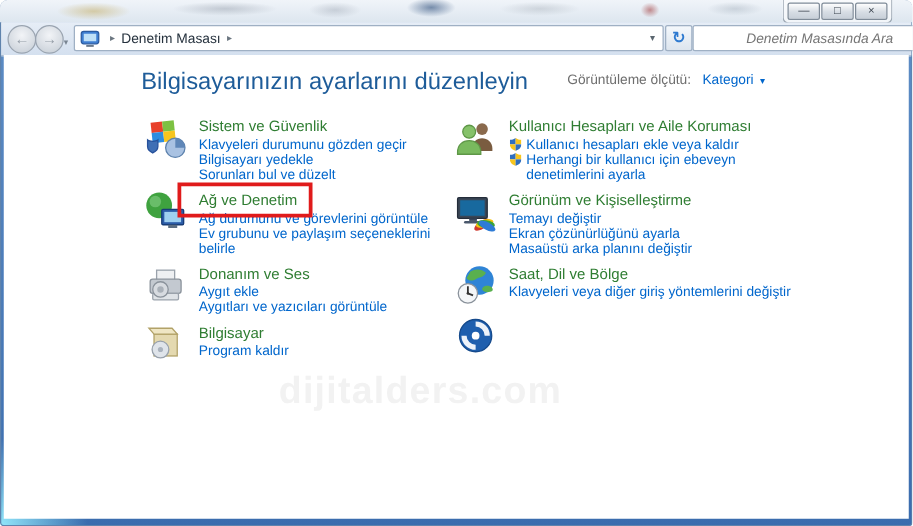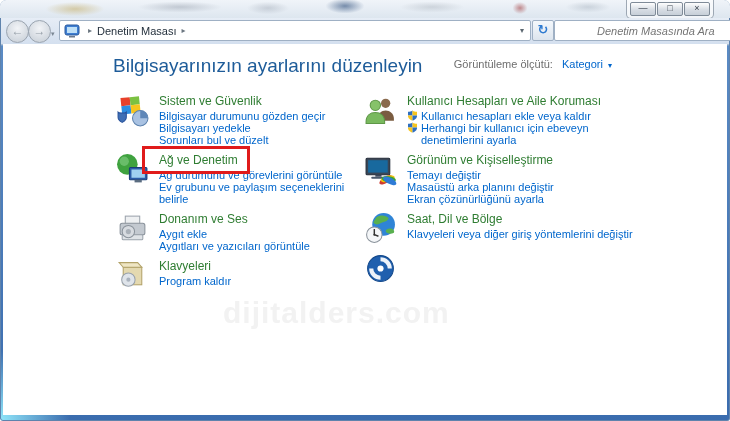--- a/index.html
+++ b/index.html
@@ -179,21 +179,21 @@
               <rect x="5" y="11" width="9" height="8" fill="#2e8de0"></rect>
               <rect x="14" y="11" width="9" height="8" fill="#f7c51e"></rect>
             </g>
             <circle cx="23.5" cy="23.5" r="7.5" fill="#a9c2e2" stroke="#5d82ad"></circle>
             <path d="M23.5 23.5 L23.5 16 A7.5 7.5 0 0 1 31 23.5 Z" fill="#5f87b8"></path>
             <path d="M6 18.5 c3 0 4-1 4-1 v5 c0 3-4 5-4 5 s-4-2-4-5 v-5 c0 0 1 1 4 1z" fill="#3f6fb5" stroke="#27519b"></path>
           </svg>
         </span>
         <div class="ctext">
           <div class="ctitle">Sistem ve Güvenlik</div>
-          <div class="clink">Bilgisayar durumunu gözden geçir</div>
+          <div class="clink">Klavyeleri durumunu gözden geçir</div>
           <div class="clink">Bilgisayarı yedekle</div>
           <div class="clink">Sorunları bul ve düzelt</div>
         </div>
       </div>
 
       <div class="section">
         <span class="cicon">
           <svg viewBox="0 0 32 32">
             <circle cx="11" cy="11" r="10" fill="#3fa23f"></circle>
             <circle cx="8" cy="8" r="4.5" fill="#7cc97c" opacity="0.7"></circle>
@@ -229,21 +229,21 @@
       <div class="section">
         <span class="cicon">
           <svg viewBox="0 0 32 32">
             <rect x="7" y="8" width="18" height="17" fill="#e4d9b0" stroke="#b2a268"></rect>
             <path d="M7 8 L3 3.5 h18 l4 4.5z" fill="#efe6c4" stroke="#b2a268"></path>
             <circle cx="12" cy="20" r="6.5" fill="#dfe4ea" stroke="#98a1ac"></circle>
             <circle cx="12" cy="20" r="2" fill="#aab3be"></circle>
           </svg>
         </span>
         <div class="ctext">
-          <div class="ctitle">Klavyeleri</div>
+          <div class="ctitle">Bilgisayar</div>
           <div class="clink">Program kaldır</div>
         </div>
       </div>
 
     </div>
 
     <div class="col col-right">
 
       <div class="section">
         <span class="cicon">
@@ -296,22 +296,22 @@
               <ellipse cx="21" cy="26" rx="7" ry="3" transform="rotate(-34 21 26)" fill="#cf3a30"></ellipse>
               <ellipse cx="23" cy="25" rx="7" ry="3" transform="rotate(-14 23 25)" fill="#f4c20d"></ellipse>
               <ellipse cx="24" cy="25.5" rx="7" ry="3" transform="rotate(8 24 25.5)" fill="#3aa33a"></ellipse>
               <ellipse cx="25" cy="27" rx="7" ry="3" transform="rotate(28 25 27)" fill="#2e7bd6"></ellipse>
             </g>
           </svg>
         </span>
         <div class="ctext">
           <div class="ctitle">Görünüm ve Kişiselleştirme</div>
           <div class="clink">Temayı değiştir</div>
+          <div class="clink">Ekran çözünürlüğünü ayarla</div>
           <div class="clink">Masaüstü arka planını değiştir</div>
-          <div class="clink">Ekran çözünürlüğünü ayarla</div>
         </div>
       </div>
 
       <div class="section">
         <span class="cicon">
           <svg viewBox="0 0 32 32">
             <circle cx="19" cy="12" r="11" fill="#2f84d6"></circle>
             <path d="M12 5 c4-2.5 9-2 12 1 c-2 4-5 3-8 5 c-3 2-6 1-7-1 z" fill="#59b04e"></path>
             <path d="M25 16 c3 0 5 2 4 4 c-3 2-7 1-8-1 c0-2 2-3 4-3z" fill="#59b04e"></path>
             <circle cx="10" cy="22" r="7.5" fill="#f4f6f8" stroke="#8a929b"></circle>

